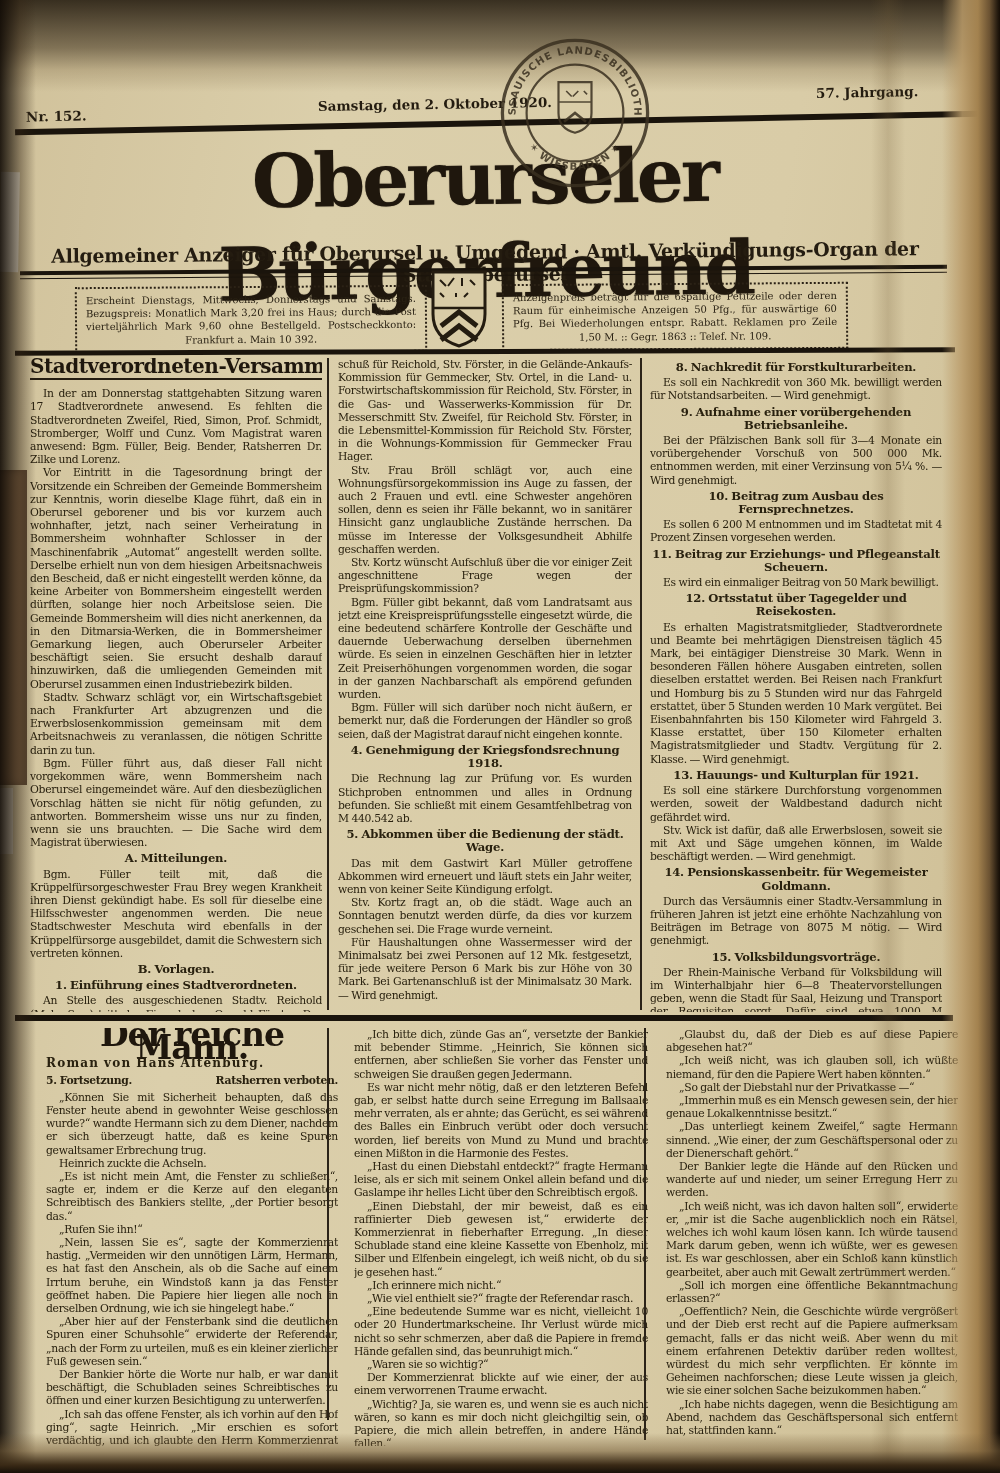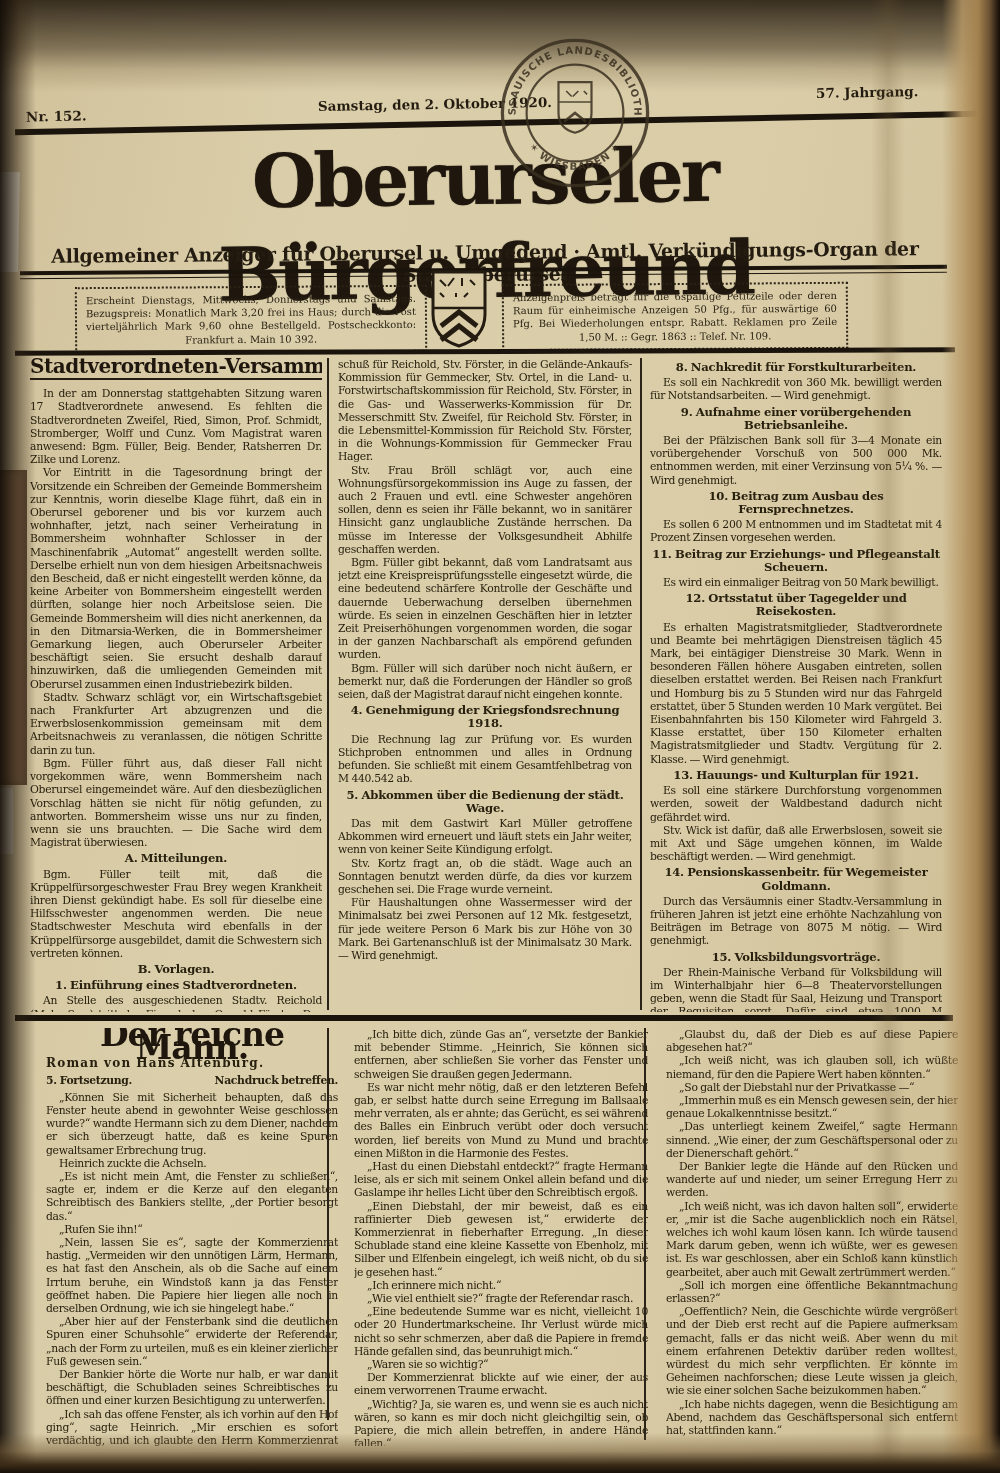--- a/index.html
+++ b/index.html
@@ -128,20 +128,21 @@
         <div class="blk blk-h">A. Mitteilungen.</div>
         <div class="blk blk-p">Bgm. Füller teilt mit, daß die Krüppelfürsorgeschwester Frau Brey wegen Krankheit ihren Dienst gekündigt habe. Es soll für dieselbe eine Hilfsschwester angenommen werden. Die neue Stadtschwester Meschuta wird ebenfalls in der Krüppelfürsorge ausgebildet, damit die Schwestern sich vertreten können.</div>
         <div class="blk blk-h">B. Vorlagen.</div>
         <div class="blk blk-h">1. Einführung eines Stadtverordneten.</div>
         <div class="blk blk-p">An Stelle des ausgeschiedenen Stadtv. Reichold (Mehr.-Soz.) tritt der Eisendreher Oswald Förster. Der Vorsitzende heißt ihn willkommen und verpflichtet ihn durch Handschlag an Eidesstatt.</div>
       </div>
     <div class="col cu2">
 
     <div class="blk blk-pn">schuß für Reichold, Stv. Förster, in die Gelände-Ankaufs-Kommission für Gemmecker, Stv. Ortel, in die Land- u. Forstwirtschaftskommission für Reichold, Stv. Förster, in die Gas- und Wasserwerks-Kommission für Dr. Messerschmitt Stv. Zweifel, für Reichold Stv. Förster, in die Lebensmittel-Kommission für Reichold Stv. Förster, in die Wohnungs-Kommission für Gemmecker Frau Hager.</div>
         <div class="blk blk-p">Stv. Frau Bröll schlägt vor, auch eine Wohnungsfürsorgekommission ins Auge zu fassen, der auch 2 Frauen und evtl. eine Schwester angehören sollen, denn es seien ihr Fälle bekannt, wo in sanitärer Hinsicht ganz unglaubliche Zustände herrschen. Da müsse im Interesse der Volksgesundheit Abhilfe geschaffen werden.</div>
+        <div class="blk blk-p">Stv. Kortz wünscht Aufschluß über die vor einiger Zeit angeschnittene Frage wegen der Preisprüfungskommission?</div>
         <div class="blk blk-p">Bgm. Füller gibt bekannt, daß vom Landratsamt aus jetzt eine Kreispreisprüfungsstelle eingesetzt würde, die eine bedeutend schärfere Kontrolle der Geschäfte und dauernde Ueberwachung derselben übernehmen würde. Es seien in einzelnen Geschäften hier in letzter Zeit Preiserhöhungen vorgenommen worden, die sogar in der ganzen Nachbarschaft als empörend gefunden wurden.</div>
         <div class="blk blk-p">Bgm. Füller will sich darüber noch nicht äußern, er bemerkt nur, daß die Forderungen der Händler so groß seien, daß der Magistrat darauf nicht eingehen konnte.</div>
         <div class="blk blk-h">4. Genehmigung der Kriegsfondsrechnung 1918.</div>
         <div class="blk blk-p">Die Rechnung lag zur Prüfung vor. Es wurden Stichproben entnommen und alles in Ordnung befunden. Sie schließt mit einem Gesamtfehlbetrag von M 440.542 ab.</div>
         <div class="blk blk-h">5. Abkommen über die Bedienung der städt. Wage.</div>
         <div class="blk blk-p">Das mit dem Gastwirt Karl Müller getroffene Abkommen wird erneuert und läuft stets ein Jahr weiter, wenn von keiner Seite Kündigung erfolgt.</div>
         <div class="blk blk-p">Stv. Kortz fragt an, ob die städt. Wage auch an Sonntagen benutzt werden dürfe, da dies vor kurzem geschehen sei. Die Frage wurde verneint.</div>
         <div class="blk blk-p">Für Haushaltungen ohne Wassermesser wird der Minimalsatz bei zwei Personen auf 12 Mk. festgesetzt, für jede weitere Person 6 Mark bis zur Höhe von 30 Mark. Bei Gartenanschluß ist der Minimalsatz 30 Mark. — Wird genehmigt.</div>
       </div>
     <div class="col cu3">
@@ -169,21 +170,21 @@
   <div class="vsep vs-u2"></div>
 
   <div class="rule r-low"></div>
 
   <div class="cols cols-lower">
     <div class="col cu1">
       <h2 class="serial-title">Der reiche Mann.</h2>
       <div class="serial-byline">Roman von Hans Altenburg.</div>
       <div class="serial-meta">
         <span>5. Fortsetzung.</span>
-        <span>Nachdruck betreffen.</span>
+        <span>Ratsherren verboten.</span>
       </div>
 
     <div class="blk blk-p">„Können Sie mit Sicherheit behaupten, daß das Fenster heute abend in gewohnter Weise geschlossen wurde?“ wandte Hermann sich zu dem Diener, nachdem er sich überzeugt hatte, daß es keine Spuren gewaltsamer Erbrechung trug.</div>
         <div class="blk blk-p">Heinrich zuckte die Achseln.</div>
         <div class="blk blk-p">„Es ist nicht mein Amt, die Fenster zu schließen“, sagte er, indem er die Kerze auf den eleganten Schreibtisch des Bankiers stellte, „der Portier besorgt das.“</div>
         <div class="blk blk-p">„Rufen Sie ihn!“</div>
         <div class="blk blk-p">„Nein, lassen Sie es“, sagte der Kommerzienrat hastig. „Vermeiden wir den unnötigen Lärm, Hermann, es hat fast den Anschein, als ob die Sache auf einem Irrtum beruhe, ein Windstoß kann ja das Fenster geöffnet haben. Die Papiere hier liegen alle noch in derselben Ordnung, wie ich sie hingelegt habe.“</div>
         <div class="blk blk-p">„Aber hier auf der Fensterbank sind die deutlichen Spuren einer Schuhsohle“ erwiderte der Referendar, „nach der Form zu urteilen, muß es ein kleiner zierlicher Fuß gewesen sein.“</div>
         <div class="blk blk-p">Der Bankier hörte die Worte nur halb, er war damit beschäftigt, die Schubladen seines Schreibtisches zu öffnen und einer kurzen Besichtigung zu unterwerfen.</div>
         <div class="blk blk-p">„Ich sah das offene Fenster, als ich vorhin auf den Hof ging“, sagte Heinrich. „Mir erschien es sofort verdächtig, und ich glaubte den Herrn Kommerzienrat unverzüglich darauf aufmerksam machen zu müssen.“</div>

